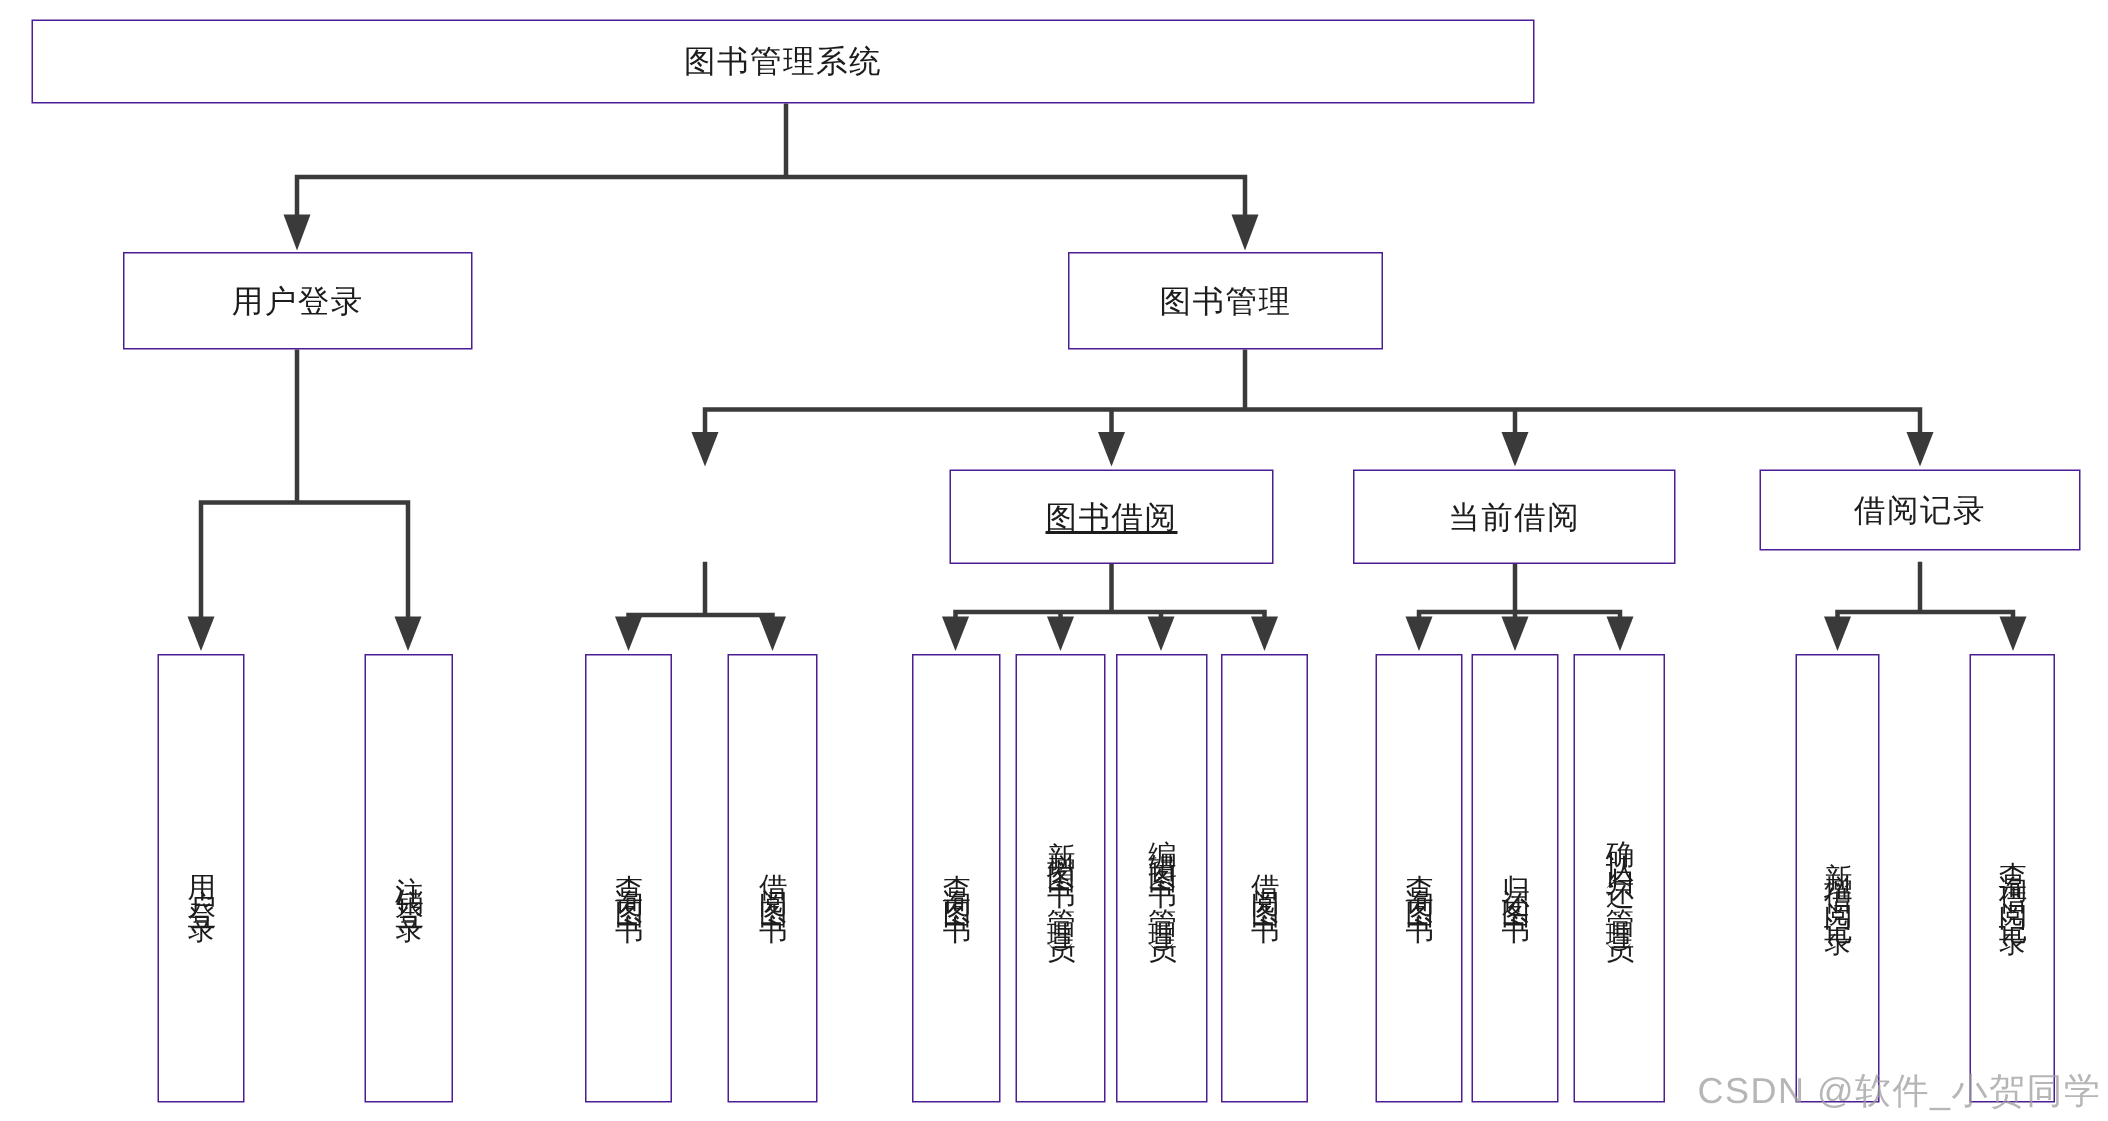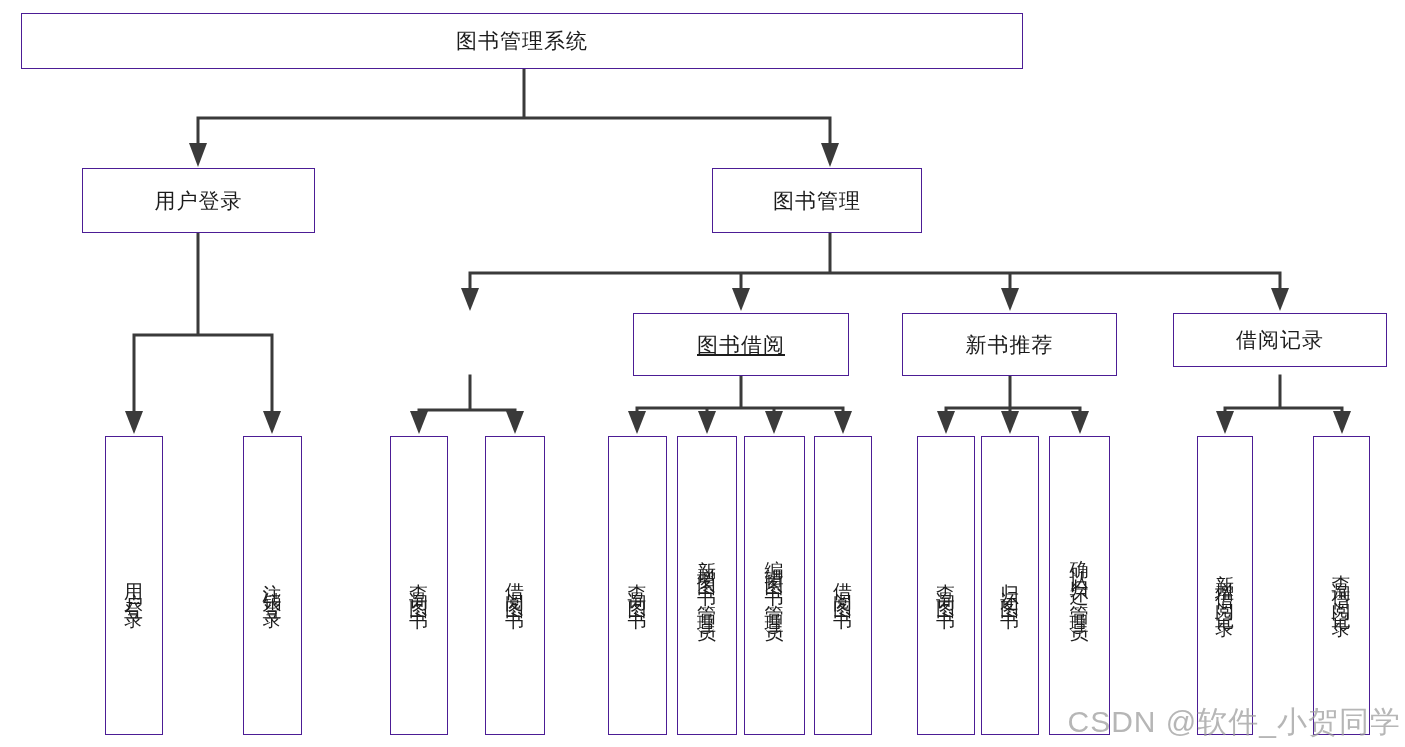--- a/index.html
+++ b/index.html
@@ -32,21 +32,21 @@
     writing-mode:vertical-rl;
     text-orientation:mixed;
     letter-spacing:9px;
     line-height:1;
     white-space:nowrap;
   }
   .watermark{
     position:absolute;
     right:4px;
     bottom:4px;
-    font-size:30px;
+    font-size:24px;
     color:rgba(158,158,158,0.75);
     letter-spacing:1px;
     z-index:3;
     pointer-events:none;
     text-align:center;
   }
 </style>
 </head>
 <body>
 
@@ -103,21 +103,21 @@
     <span>用户登录</span>
   </div>
   <div class="node" style="left:712px;top:168px;width:210px;height:65px;">
     <span>图书管理</span>
   </div>
 
   <div class="node" style="left:633px;top:313px;width:216px;height:63px;text-decoration:underline;">
     <span>图书借阅</span>
   </div>
   <div class="node" style="left:902px;top:313px;width:215px;height:63px;">
-    <span>新书推荐</span>
+    <span>当前借阅</span>
   </div>
   <div class="node" style="left:1173px;top:313px;width:214px;height:54px;">
     <span>借阅记录</span>
   </div>
 
   <div class="node leaf" style="left:105px;top:436px;width:58px;height:299px;">
     <span class="vtext">用户登录</span>
   </div>
   <div class="node leaf" style="left:243px;top:436px;width:59px;height:299px;">
     <span class="vtext">注销登录</span>

